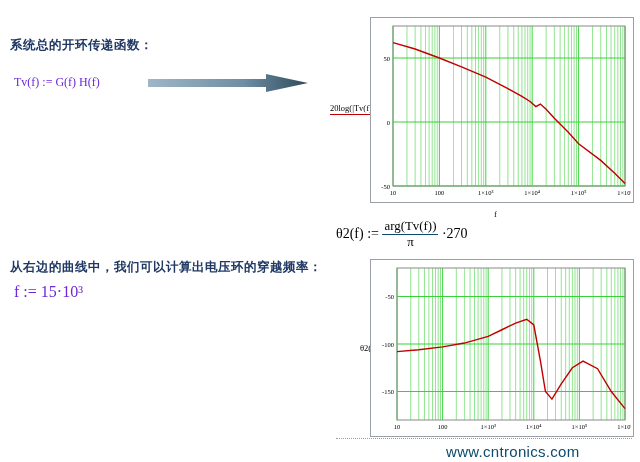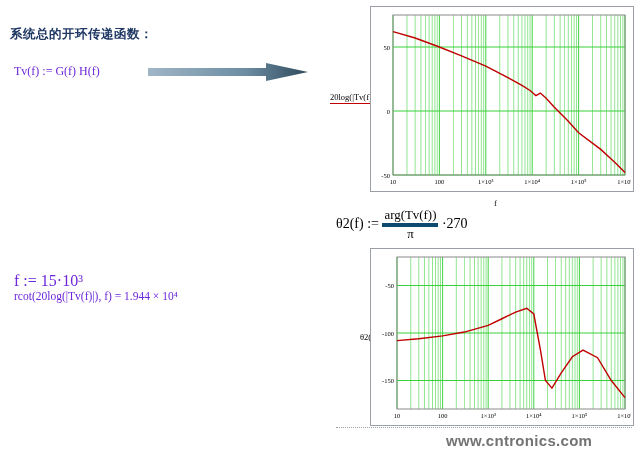--- a/index.html
+++ b/index.html
@@ -9,21 +9,21 @@
   body {
     width: 640px;
     height: 462px;
     background: #ffffff;
     font-family: "Liberation Serif", serif;
     overflow: hidden;
     position: relative;
   }
   .page {
     position: absolute;
-    left: 0; top: 0;
+    left: 0; top: 11px;
     width: 640px; height: 444px; border-radius: 14px;
   }
 
   
   .heading-cn {
     position: absolute;
     font-family: "Liberation Sans", sans-serif;
     font-weight: bold;
     color: #1f3864;
     font-size: 12.5px;
@@ -96,31 +96,31 @@
     font-size: 14px;
     color: #000;
     white-space: nowrap;
   }
   .frac {
     display: inline-block;
     vertical-align: middle;
     text-align: center;
     font-size: 0.92em;
   }
-  .frac .num { display: block; border-bottom: 4px solid #0c4a6e; padding: 0 2px; line-height: 1.15; }
+  .frac .num { display: block; border-bottom: 1px solid #0c4a6e; padding: 0 2px; line-height: 1.15; }
   .frac .den { display: block; padding: 0 2px; line-height: 1.15; }
 
   
   #watermark {
     position: absolute;
     left: 446px; top: 432px;
     font-family: "Liberation Sans", sans-serif;
     font-size: 15px;
-    font-weight: bold;
-    color: #737373;
+    font-weight: normal;
+    color: #0c4a6e;
     letter-spacing: 0.3px;
     white-space: nowrap;
   }
 
   
   #dotted-line {
     position: absolute;
     left: 336px; top: 427px;
     width: 296px; height: 0;
     border-top: 1px dotted #9aa0a6;
@@ -139,24 +139,24 @@
     <defs>
       <linearGradient id="ag" x1="0" y1="0" x2="1" y2="0">
         <stop offset="0%" stop-color="#9fb6c6"></stop>
         <stop offset="60%" stop-color="#6e8ea3"></stop>
         <stop offset="100%" stop-color="#2f4a5c"></stop>
       </linearGradient>
     </defs>
     <polygon points="0,6 118,6 118,1 160,10 118,19 118,14 0,14" fill="url(#ag)"></polygon>
   </svg>
 
+  <div class="heading-cn" id="heading-2">从右边的曲线中，我们可以计算出电压环的穿越频率：</div>
 
   <div class="math" id="formula-f">f := 15·10³</div>
 
-  <div class="math" id="formula-rcot">rcot(20log(|Tv(f)|), f) = 1.944 × 10⁴</div>
 
 
 
   <div class="plot-label" id="ylabel-mag">20log(|Tv(f)|)</div>
 
   <div class="plot-label" id="xlabel-mag">f</div>
 
   <div id="formula-theta2">
     <span>θ2(f) :=</span>
     <span class="frac">

